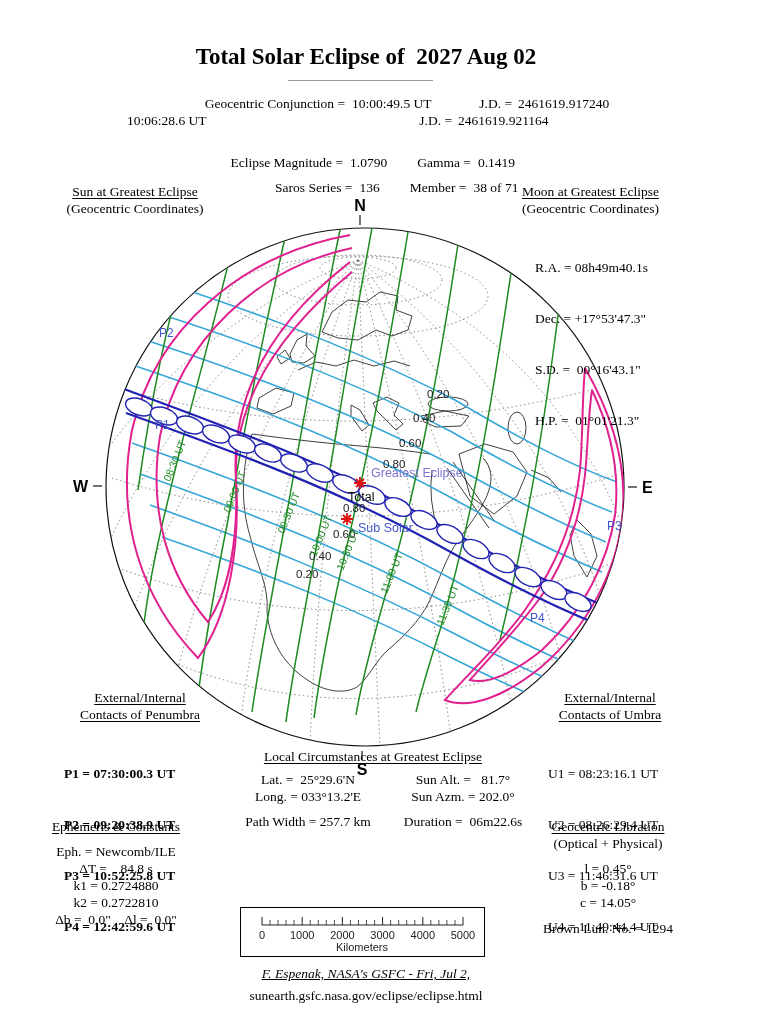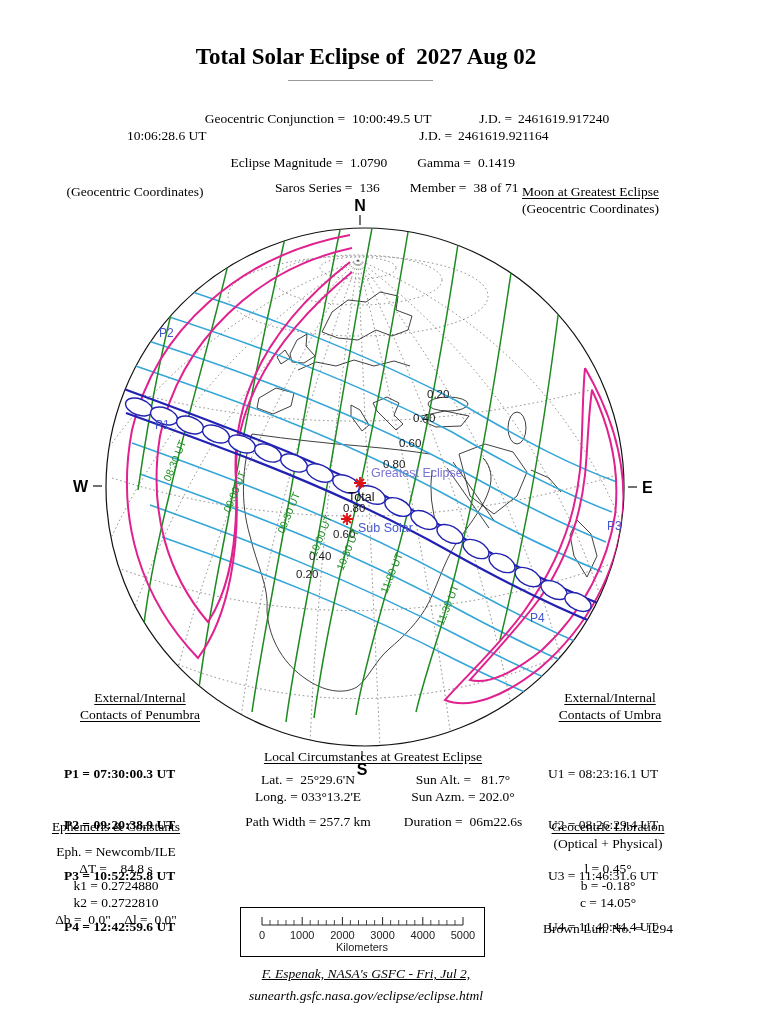--- a/index.html
+++ b/index.html
@@ -3,21 +3,21 @@
 <meta charset="utf-8">
 <style>
   html,body{margin:0;padding:0;background:#fff;}
   .page{position:relative;width:759px;height:1015px;background:#fff;overflow:hidden;
         font-family:"Liberation Serif",serif;color:#000;}
   .abs{position:absolute;}
   .ctr{left:0;width:732px;text-align:center;}
   .title{top:44px;font-size:23px;font-weight:bold;white-space:pre;}
   .title-rule{top:80px;left:288px;width:145px;height:1px;background:#999;}
   .sumgrid{top:95px;left:120px;display:grid;grid-template-columns:225px 107px 60px 116px;
-           font-size:13.5px;line-height:17px;margin-top:15px;}
+           font-size:13.5px;line-height:17px;}
   .sumgrid .c1{text-align:right;}
   .sumgrid .c2{text-align:left;padding-left:7px;white-space:pre;}
   .sumgrid .c3{text-align:right;}
   .sumgrid .c4{text-align:left;padding-left:6px;}
   .linerow{font-size:13.5px;white-space:pre;}
   .magline{top:139px;}
   .sarosline{top:164px;padding-left:24px;}
   .gap7{margin-left:7px;}
   .gap30{margin-left:30px;}
   .block{font-size:13.5px;line-height:17px;text-align:center;}
@@ -34,21 +34,21 @@
   .localb{top:748px;left:233px;width:280px;}
   .localgrid{display:grid;grid-template-columns:150px 160px;margin-top:6px;}
   .localgrid div{white-space:pre;text-align:center;}
   .localgrid .r3{margin-top:8px;}
   .ephb{top:818px;left:26px;width:180px;}
   .ephb .lines div{white-space:pre;}
   .libb{top:818px;left:518px;width:180px;}
   .brown{margin-top:9px;}
   .scalebox{top:907px;left:240px;width:243px;height:48px;border:1px solid #000;}
   .footer1{top:966px;font-style:italic;font-size:13.5px;text-decoration:underline;}
-  .footer2{top:988px;font-style:italic;font-size:13.5px;}
+  .footer2{top:988px;font-size:13.5px;}
   .map-svg{position:absolute;left:0;top:0;}
   svg text{font-family:"Liberation Sans",sans-serif;}
   .mapnum{font-size:11.5px;fill:#1a1a1a;}
   .compass{font-size:16px;font-weight:bold;fill:#000;}
   .utlab{font-size:10.5px;}
 </style>
 </head>
 <body>
 
 <div class="page">
@@ -270,26 +270,33 @@
   </div>
 
   <div class="abs ctr linerow magline">
     <span>Eclipse Magnitude =</span><span class="gap7">1.0790</span><span class="gap30">Gamma =</span><span class="gap7">0.1419</span>
   </div>
   <div class="abs ctr linerow sarosline">
     <span>Saros Series =</span><span class="gap7">136</span><span class="gap30">Member =</span><span class="gap7">38 of 71</span>
   </div>
 
   <div class="abs block sunb">
+    <div class="bt">Sun at Greatest Eclipse</div>
     <div>(Geocentric Coordinates)</div>
   </div>
 
   <div class="abs block moonb">
     <div class="bt">Moon at Greatest Eclipse</div>
     <div>(Geocentric Coordinates)</div>
+    <div class="rows">
+      <div>R.A. = 08h49m40.1s</div>
+      <div>Dec. = +17°53'47.3"</div>
+      <div>S.D. =  00°16'43.1"</div>
+      <div>H.P. =  01°01'21.3"</div>
+    </div>
   </div>
 
   <div class="abs block penb">
     <div class="bt">External/Internal</div>
     <div class="bt">Contacts of Penumbra</div>
     <div class="rows">
       <div>P1 = 07:30:00.3 UT</div>
       <div>P2 = 09:20:38.9 UT</div>
       <div>P3 = 10:52:25.8 UT</div>
       <div>P4 = 12:42:59.6 UT</div>

